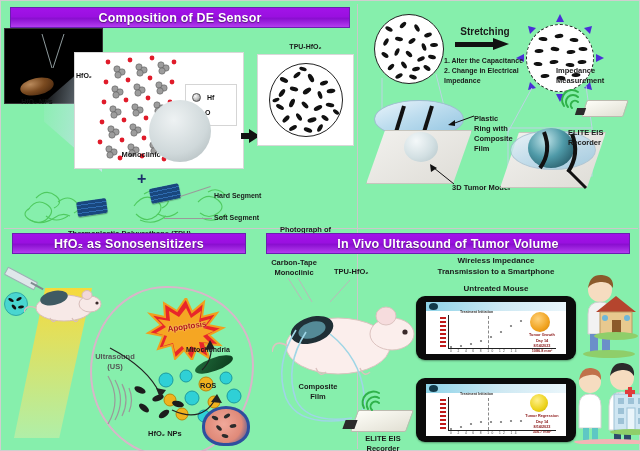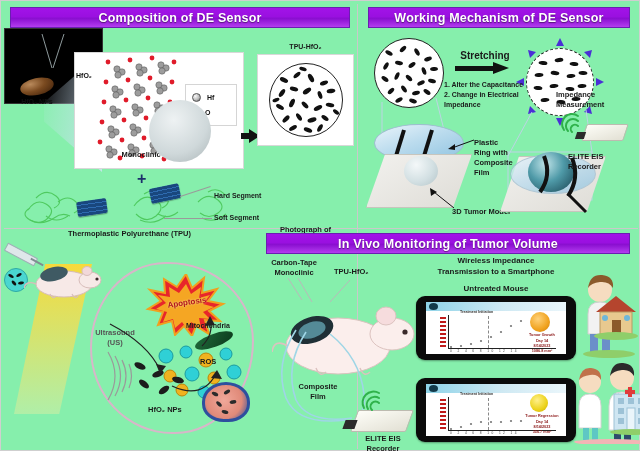--- a/index.html
+++ b/index.html
@@ -304,23 +304,20 @@
       </div>
       <div class="lbl c photoCap" style="font-size:7.5px;line-height:1.25;">
         <div>Photograph of</div>
         <div>Composite Film</div>
       </div>
 
     </div>
   </div>
 
   <div class="panel p2">
-    <div class="title">
-      <span>Working Mechanism of DE Sensor</span>
-    </div>
     <div class="body">
 
       <div class="circ" style="left:14px;top:10px;width:68px;height:68px;">
         <svg width="68" height="68" viewBox="0 0 68 68">
           <g fill="#111">
             <ellipse cx="14" cy="14" rx="4" ry="2" transform="rotate(30 14 14)"></ellipse>
             <ellipse cx="28" cy="10" rx="4" ry="2" transform="rotate(-45 28 10)"></ellipse>
             <ellipse cx="42" cy="13" rx="4" ry="2" transform="rotate(60 42 13)"></ellipse>
             <ellipse cx="53" cy="20" rx="4" ry="2" transform="rotate(-20 53 20)"></ellipse>
             <ellipse cx="11" cy="27" rx="4" ry="2" transform="rotate(-60 11 27)"></ellipse>
@@ -448,20 +445,23 @@
 
       <div class="lbl" style="left:208px;top:124px;line-height:1.35;font-size:7.5px;">
         <div>ELITE EIS</div>
         <div>Recorder</div>
       </div>
 
     </div>
   </div>
 
   <div class="panel p3">
+    <div class="title">
+      <span>HfO₂ as Sonosensitizers</span>
+    </div>
     <div class="body">
 
       <div class="beam" style="left:10px;top:34px;width:78px;height:150px;"></div>
 
       <div class="syr" style="left:0px;top:20px;width:32px;height:7px;transform:rotate(28deg);border-radius:1px;"></div>
       <div style="position:absolute;left:26px;top:31px;width:14px;height:2px;background:#7f8c90;transform:rotate(28deg);"></div>
 
       <div style="position:absolute;left:0px;top:38px;width:22px;height:22px;border-radius:50%;
                   background:#49d6d0;border:1px solid #2fa9a4;">
         <svg width="22" height="22">
@@ -562,21 +562,21 @@
             <ellipse cx="20" cy="27" rx="3.4" ry="1.8" transform="rotate(15 20 27)"></ellipse>
           </g>
         </svg>
       </div>
 
     </div>
   </div>
 
   <div class="panel p4">
     <div class="title">
-      <span>In Vivo Monitoring of Tumor Volume</span>
+      <span>In Vivo Ultrasound of Tumor Volume</span>
     </div>
     <div class="body">
 
       <div class="lbl c" style="left:0px;top:4px;width:72px;line-height:1.3;font-size:7.5px;">
         <div>Carbon-Tape</div>
         <div>Monoclinic</div>
       </div>
       <div class="lbl" style="left:76px;top:14px;font-size:7.5px;">TPU-HfO₂</div>
 
       <svg style="position:absolute;left:0;top:0;" width="200" height="200">

